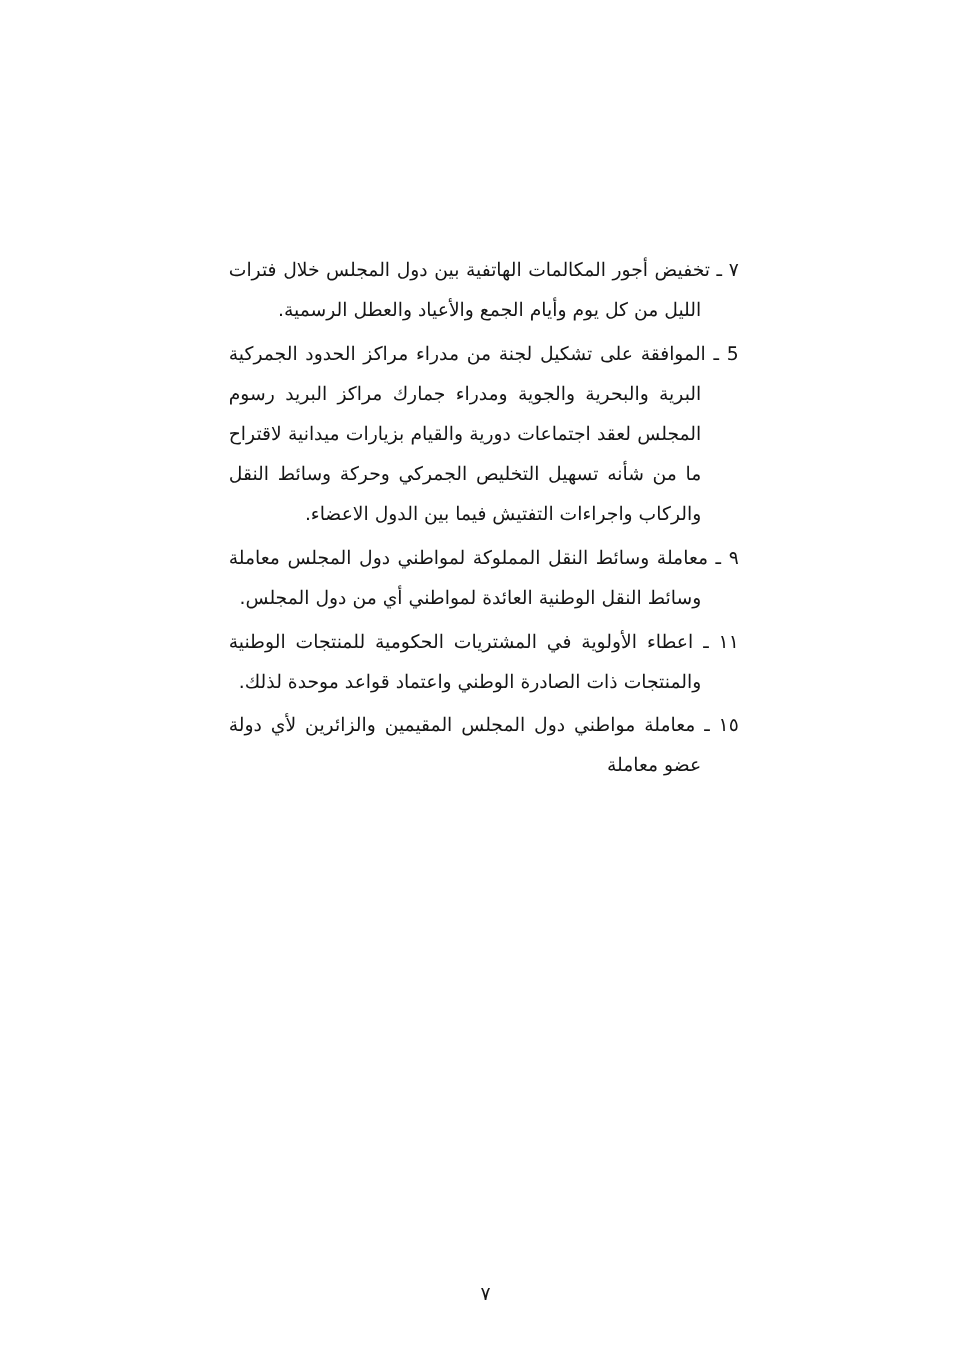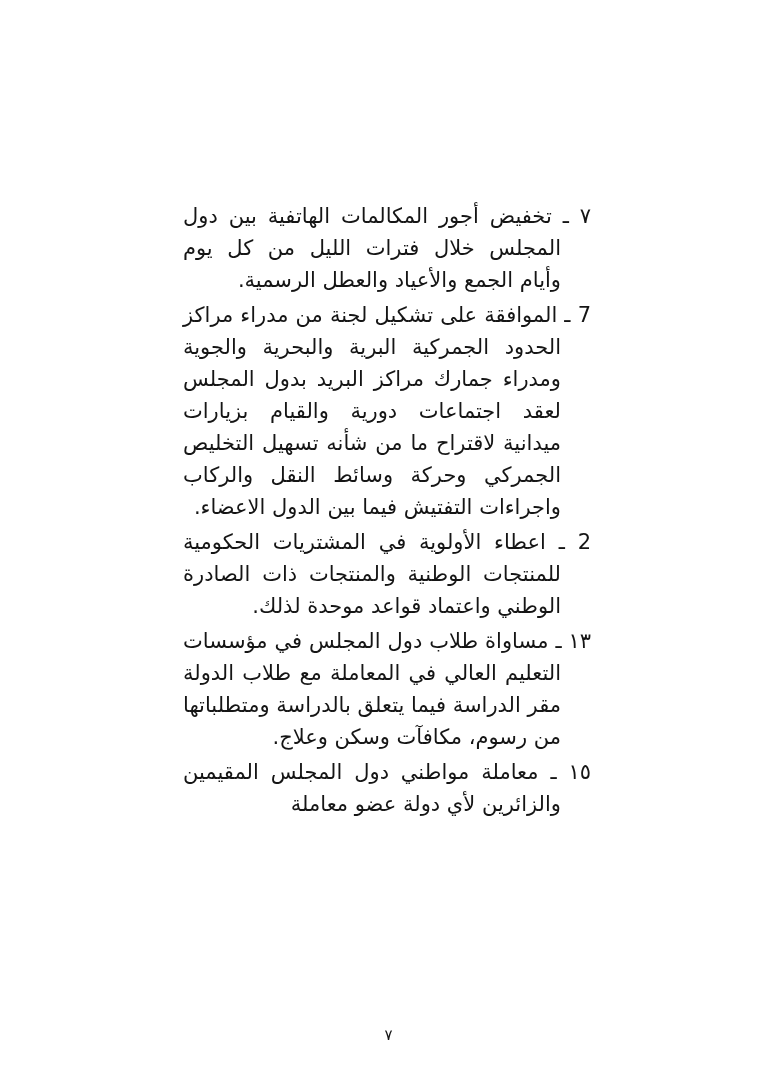--- a/index.html
+++ b/index.html
@@ -18,21 +18,21 @@
     color: #151515;
     overflow: hidden;
   }
   .content {
     position: absolute;
     top: 200px;
     right: 186px;
     width: 408px;
     direction: rtl;
     text-align: justify;
-    font-size: 21px;
+    font-size: 15px;
     line-height: 32px;
   }
   .item {
     margin: 0 0 3px 0;
     
     padding-right: 30px;
     text-indent: -30px;
   }
   .item:last-child { margin-bottom: 0; }
   .marker { white-space: nowrap; }
@@ -52,36 +52,36 @@
 
 <div class="page">
   <div class="content" dir="rtl">
 
     <p class="item">
       <span class="marker">٧ ـ</span>
       <span>تخفيض أجور المكالمات الهاتفية بين دول المجلس خلال فترات الليل من كل يوم وأيام الجمع والأعياد والعطل الرسمية.</span>
     </p>
 
     <p class="item">
-      <span class="marker">7 ـ</span>
-      <span>الموافقة على تشكيل لجنة من مدراء مراكز الحدود الجمركية البرية والبحرية والجوية ومدراء جمارك مراكز البريد بدول المجلس لعقد اجتماعات دورية والقيام بزيارات ميدانية لاقتراح ما من شأنه تسهيل التخليص الجمركي وحركة وسائط النقل والركاب واجراءات التفتيش فيما بين الدول الاعضاء.</span>
+      <span class="marker">5 ـ</span>
+      <span>الموافقة على تشكيل لجنة من مدراء مراكز الحدود الجمركية البرية والبحرية والجوية ومدراء جمارك مراكز البريد رسوم المجلس لعقد اجتماعات دورية والقيام بزيارات ميدانية لاقتراح ما من شأنه تسهيل التخليص الجمركي وحركة وسائط النقل والركاب واجراءات التفتيش فيما بين الدول الاعضاء.</span>
+    </p>
+
+    <p class="item">
+      <span class="marker">٩ ـ</span>
+      <span>معاملة وسائط النقل المملوكة لمواطني دول المجلس معاملة وسائط النقل الوطنية العائدة لمواطني أي من دول المجلس.</span>
     </p>
 
 
-
     <p class="item">
-      <span class="marker">2 ـ</span>
+      <span class="marker">١١ ـ</span>
       <span>اعطاء الأولوية في المشتريات الحكومية للمنتجات الوطنية والمنتجات ذات الصادرة الوطني واعتماد قواعد موحدة لذلك.</span>
     </p>
 
 
-    <p class="item">
-      <span class="marker">١٣ ـ</span>
-      <span>مساواة طلاب دول المجلس في مؤسسات التعليم العالي في المعاملة مع طلاب الدولة مقر الدراسة فيما يتعلق بالدراسة ومتطلباتها من رسوم، مكافآت وسكن وعلاج.</span>
-    </p>
 
 
     <p class="item">
       <span class="marker">١٥ ـ</span>
       <span>معاملة مواطني دول المجلس المقيمين والزائرين لأي دولة عضو معاملة</span>
     </p>
 
   </div>
 
   <div class="footer-page-number">٧</div>

